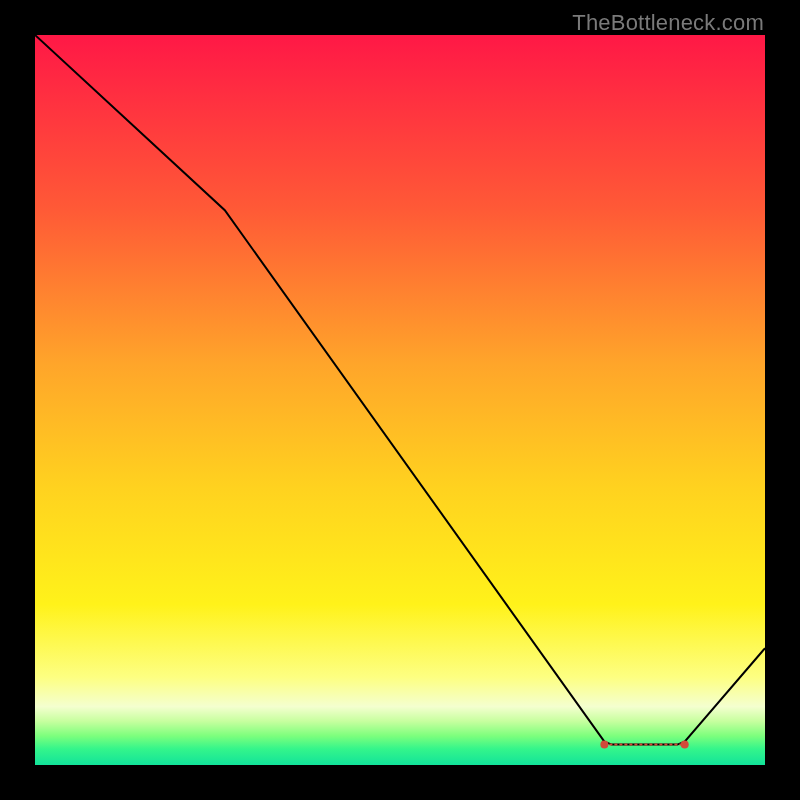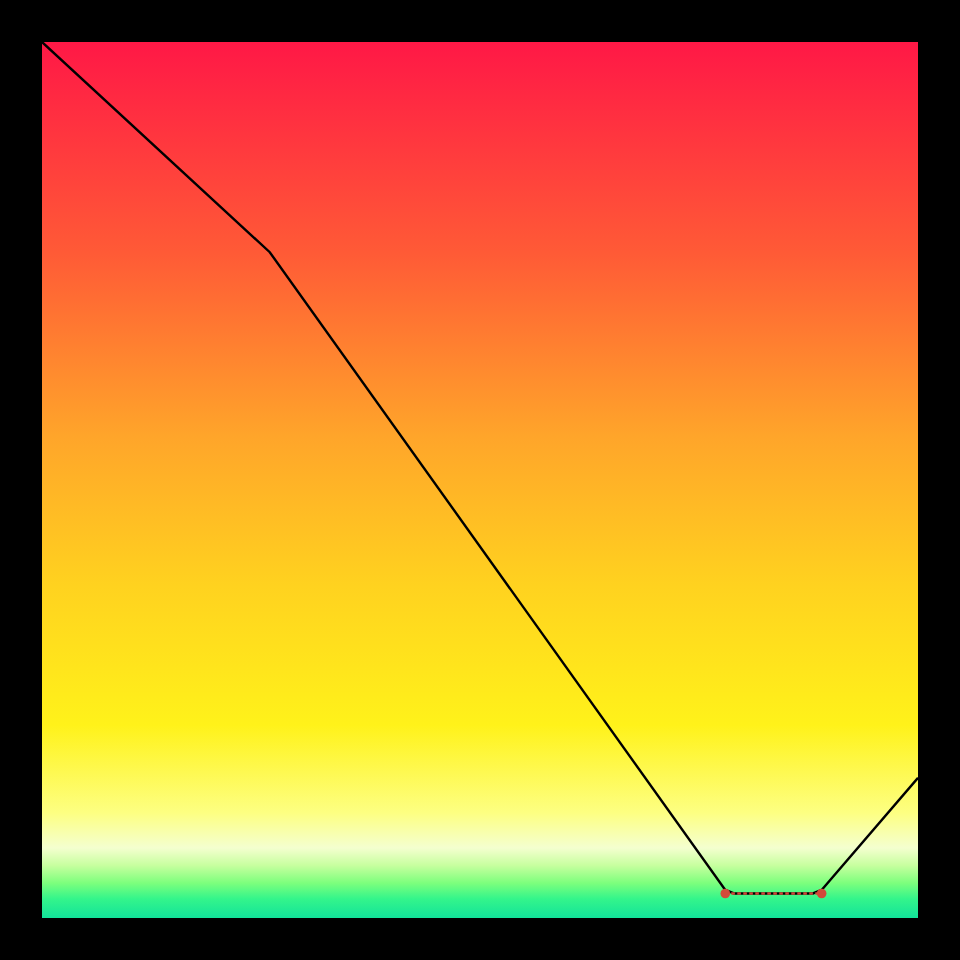--- a/index.html
+++ b/index.html
@@ -42,20 +42,21 @@
     font-size: 22px;
     font-weight: 500;
     letter-spacing: 0.2px;
   }
 </style>
 </head>
 <body>
 
 <div class="stage">
 
+  <div class="watermark">TheBottleneck.com</div>
 
   <div class="plot-area">
 
     <svg class="gradient-bg" viewBox="0 0 100 100" preserveAspectRatio="none">
       <defs>
         <linearGradient id="bgGrad" x1="0" y1="0" x2="0" y2="1">
             <stop offset="0.00%" stop-color="#ff1846"></stop>
             <stop offset="24.00%" stop-color="#ff5a36"></stop>
             <stop offset="45.00%" stop-color="#ffa52a"></stop>
             <stop offset="62.00%" stop-color="#ffd21f"></stop>

